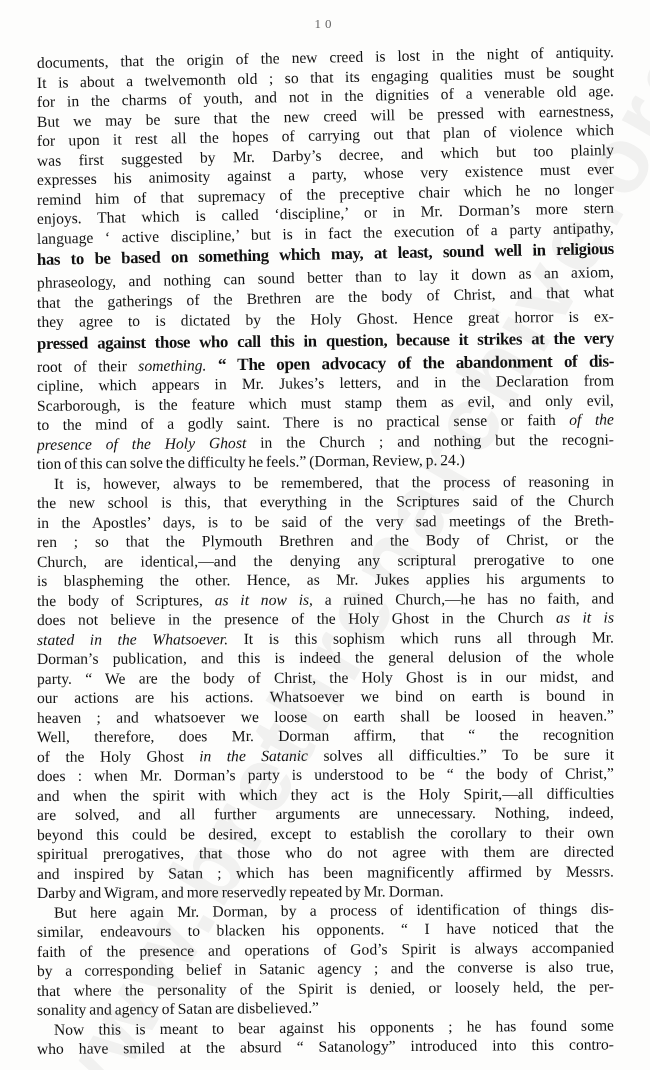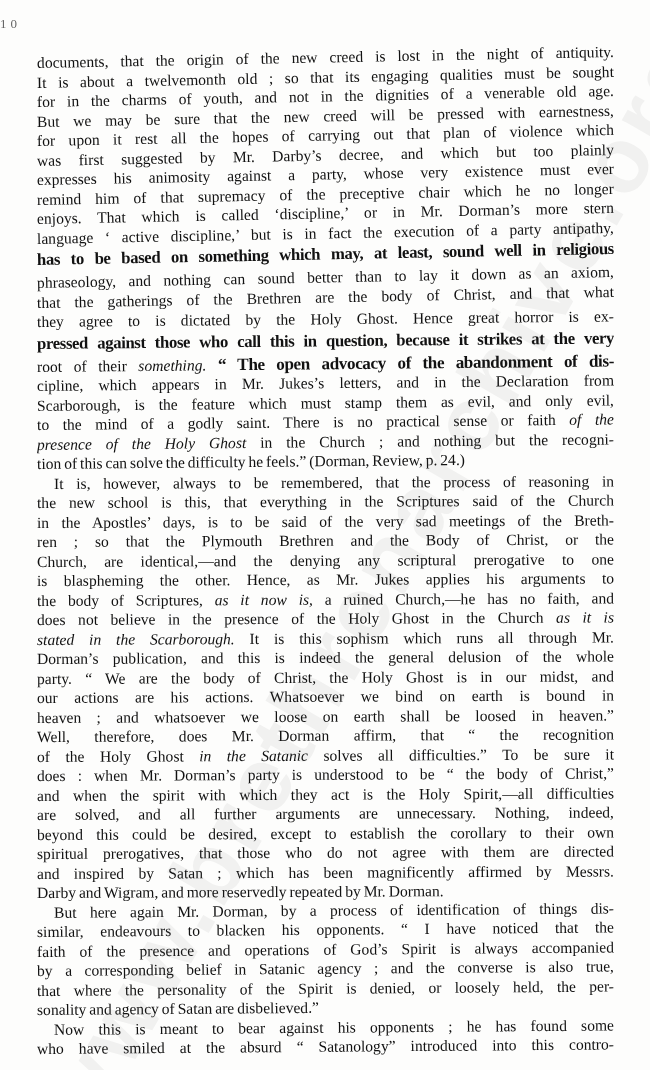--- a/index.html
+++ b/index.html
@@ -11,20 +11,21 @@
   }
   .page {
     position:relative;
     width:650px; height:1070px;
     background:#fdfdfc;
     overflow:hidden;
   }
   .page-number {
     position:absolute;
     top:16px; left:0; width:100%;
+    text-align:center;
     font-size:13px;
     letter-spacing:4px;
     color:#4a4a4a;
     opacity:.85;
     z-index:1;
   }
   .text-block {
     position:absolute;
     left:37px; top:53px;
     width:577px;
@@ -101,21 +102,21 @@
       <div class="line" style="transform: rotate(-0.55deg);"><span class="it">presence of the Holy Ghost</span><span> in the Church ; and nothing but the recogni-</span></div>
       <div class="line pend" style="transform: rotate(-0.55deg);"><span>tion of this can solve the difficulty he feels.”  (Dorman, Review, p. 24.)</span></div>
       <div class="line ind" style="transform: rotate(-0.25deg);"><span>It is, however, always to be remembered, that the process of reasoning in</span></div>
       <div class="line" style="transform: rotate(-0.25deg);"><span>the new school is this, that everything in the Scriptures said of the Church</span></div>
       <div class="line" style="transform: rotate(-0.25deg);"><span>in the Apostles’ days, is to be said of the very sad meetings of the Breth-</span></div>
       <div class="line" style="transform: rotate(-0.25deg);"><span>ren ; so that the Plymouth Brethren and the Body of Christ, or the</span></div>
       <div class="line" style="transform: rotate(-0.25deg);"><span>Church, are identical,—and the denying any scriptural prerogative to one</span></div>
       <div class="line" style="transform: rotate(-0.25deg);"><span>is blaspheming the other.  Hence, as Mr. Jukes applies his arguments to</span></div>
       <div class="line" style="transform: rotate(-0.25deg);"><span>the body of Scriptures, </span><span class="it">as it now is,</span><span> a ruined Church,—he has no faith, and</span></div>
       <div class="line" style="transform: rotate(-0.25deg);"><span>does not believe in the presence of the Holy Ghost in the Church </span><span class="it">as it is</span></div>
-      <div class="line" style="transform: rotate(-0.25deg);"><span class="it">stated in the Scarborough.</span><span>  It is this sophism which runs all through Mr.</span></div>
+      <div class="line" style="transform: rotate(-0.25deg);"><span class="it">stated in the Whatsoever.</span><span>  It is this sophism which runs all through Mr.</span></div>
       <div class="line" style="transform: rotate(-0.25deg);"><span>Dorman’s publication, and this is indeed the general delusion of the whole</span></div>
       <div class="line" style="transform: rotate(-0.25deg);"><span>party.  “ We are the body of Christ, the Holy Ghost is in our midst, and</span></div>
       <div class="line" style="transform: rotate(-0.25deg);"><span>our actions are his actions.  Whatsoever we bind on earth is bound in</span></div>
       <div class="line" style="transform: rotate(-0.25deg);"><span>heaven ; and whatsoever we loose on earth shall be loosed in heaven.”</span></div>
       <div class="line" style="transform: rotate(-0.25deg);"><span>Well, therefore, does Mr. Dorman affirm, that “ the recognition</span></div>
       <div class="line" style="transform: rotate(-0.25deg);"><span>of the Holy Ghost </span><span class="it">in the Satanic</span><span> solves all difficulties.”  To be sure it</span></div>
       <div class="line" style="transform: rotate(-0.25deg);"><span>does : when Mr. Dorman’s party is understood to be “ the body of Christ,”</span></div>
       <div class="line" style="transform: rotate(-0.25deg);"><span>and when the spirit with which they act is the Holy Spirit,—all difficulties</span></div>
       <div class="line" style="transform: rotate(-0.25deg);"><span>are solved, and all further arguments are unnecessary.  Nothing, indeed,</span></div>
       <div class="line" style="transform: rotate(-0.25deg);"><span>beyond this could be desired, except to establish the corollary to their own</span></div>

